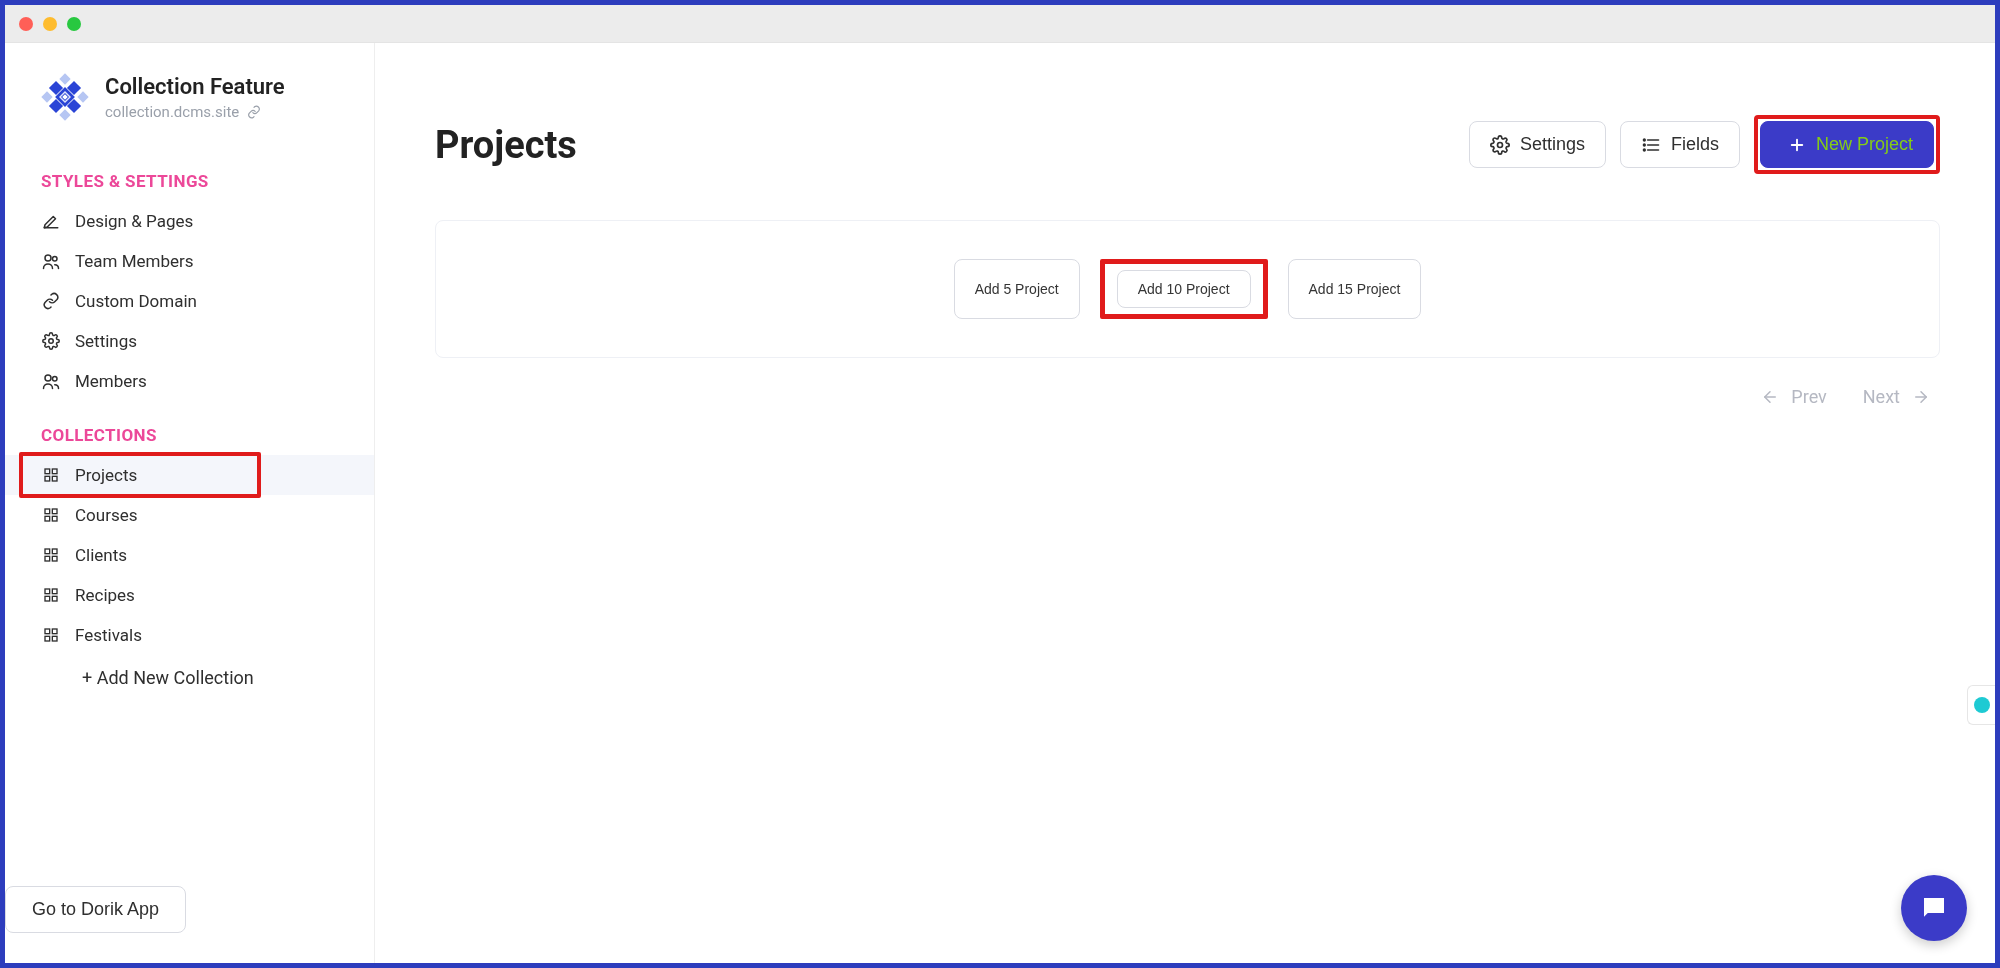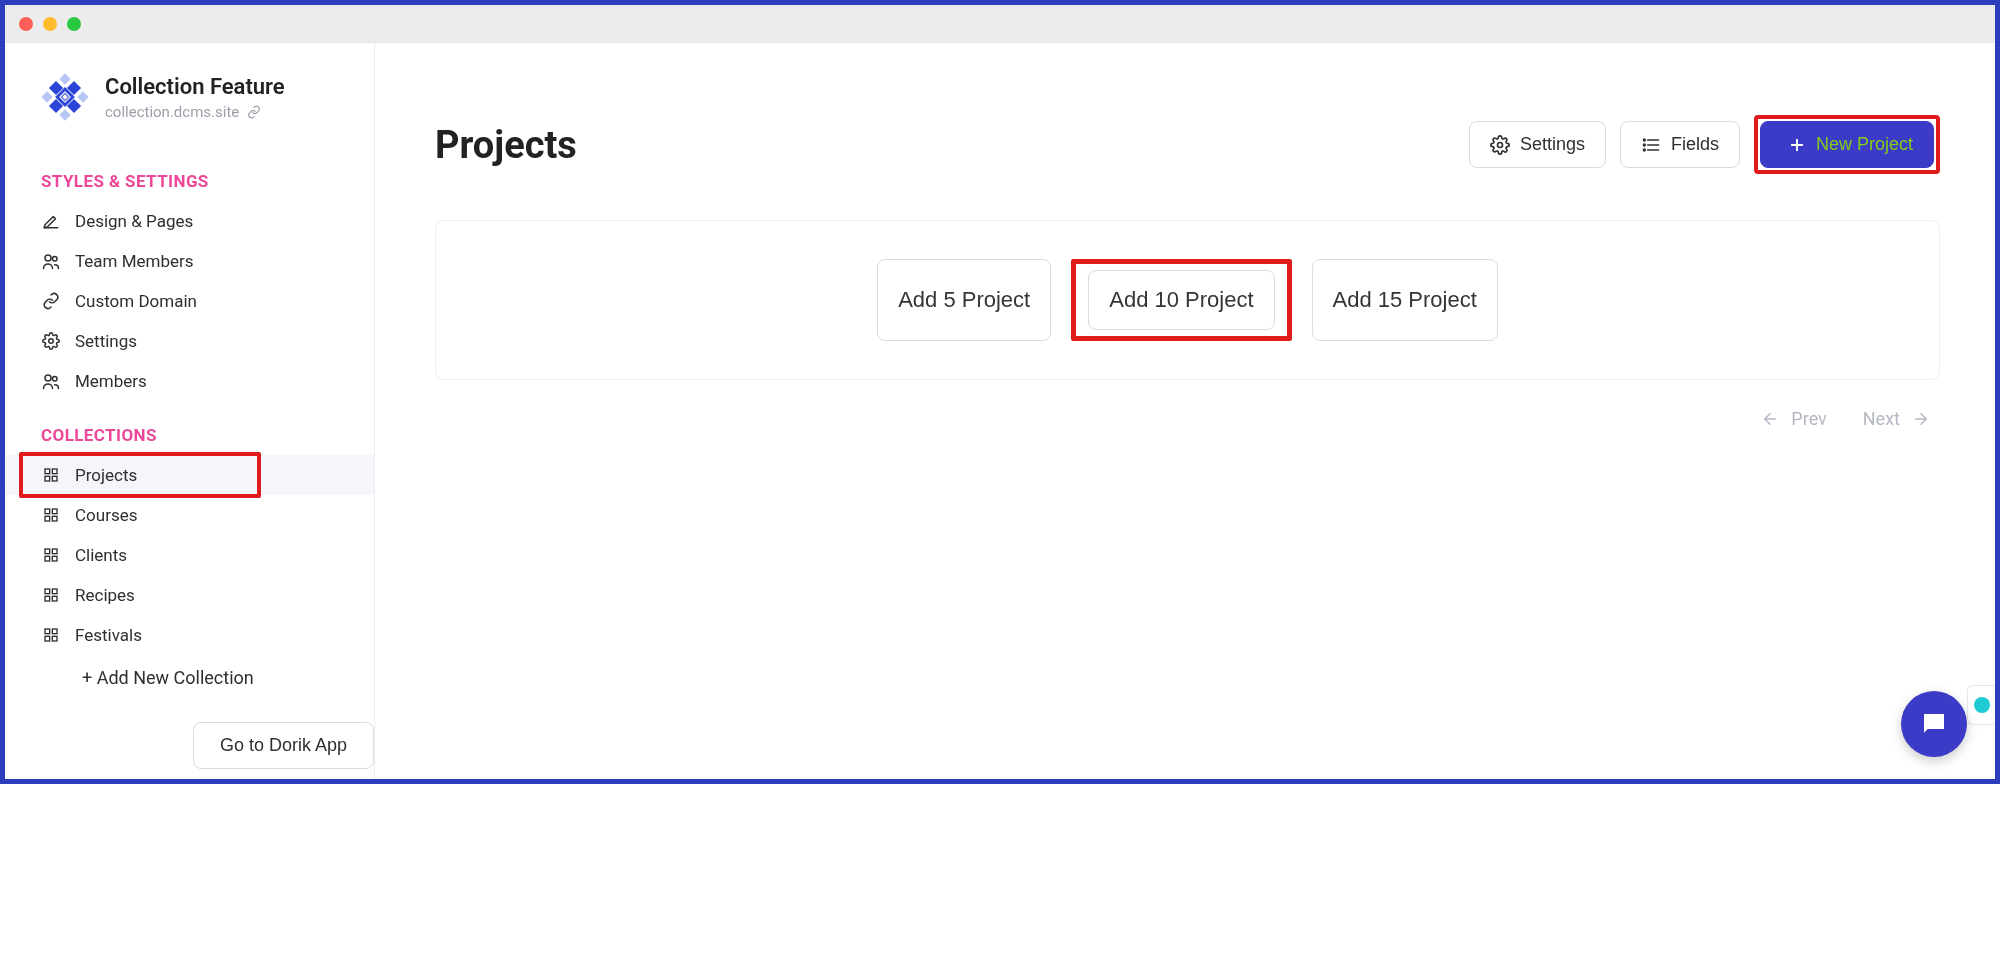--- a/index.html
+++ b/index.html
@@ -3,21 +3,21 @@
 <meta charset="utf-8">
 <style>
   * { margin: 0; padding: 0; box-sizing: border-box; }
   body {
     font-family: -apple-system, BlinkMacSystemFont, "Segoe UI", Roboto, Helvetica, Arial, sans-serif;
     background: #fff;
     color: #1f2937;
   }
   .window-frame {
     width: 2000px;
-    height: 784px;
+    height: 968px;
     border: 5px solid #2d3dbd;
     background: #fff;
     position: relative;
   }
   .titlebar {
     height: 38px;
     background: #ececec;
     border-bottom: 1px solid #e4e4e4;
     display: flex;
     align-items: center;
@@ -90,23 +90,23 @@
   }
   .add-collection {
     padding: 12px 0 12px 36px;
     font-size: 18px;
     color: #2f2f2f;
     cursor: pointer;
     margin-left: 41px;
   }
   .sidebar-footer {
     margin-top: auto;
-    padding: 22px 0 14px 0;
-    display: flex;
-    justify-content: flex-end;
+    padding: 22px 0 30px 0;
+    display: flex;
+    justify-content: flex-start;
   }
   .goto-btn {
     border: 1px solid #d9dbe2;
     background: #fff;
     border-radius: 8px;
     padding: 12px 26px;
     font-size: 18px;
     color: #2f2f2f;
     cursor: pointer;
   }
@@ -177,22 +177,22 @@
     background: #fff;
     padding: 38px 0;
     display: flex;
     justify-content: center;
     gap: 20px;
   }
   .small-btn {
     border: 1px solid #d9dbe2;
     background: #fff;
     border-radius: 8px;
-    padding: 16px 20px;
-    font-size: 22px;
+    padding: 10px 20px;
+    font-size: 14px;
     color: #353535;
     cursor: pointer;
   }
   .highlight-add10 {
     border: 5px solid #e01b1b;
     border-radius: 2px;
     padding: 6px 12px;
     display: inline-flex;
     align-items: center;
   }

